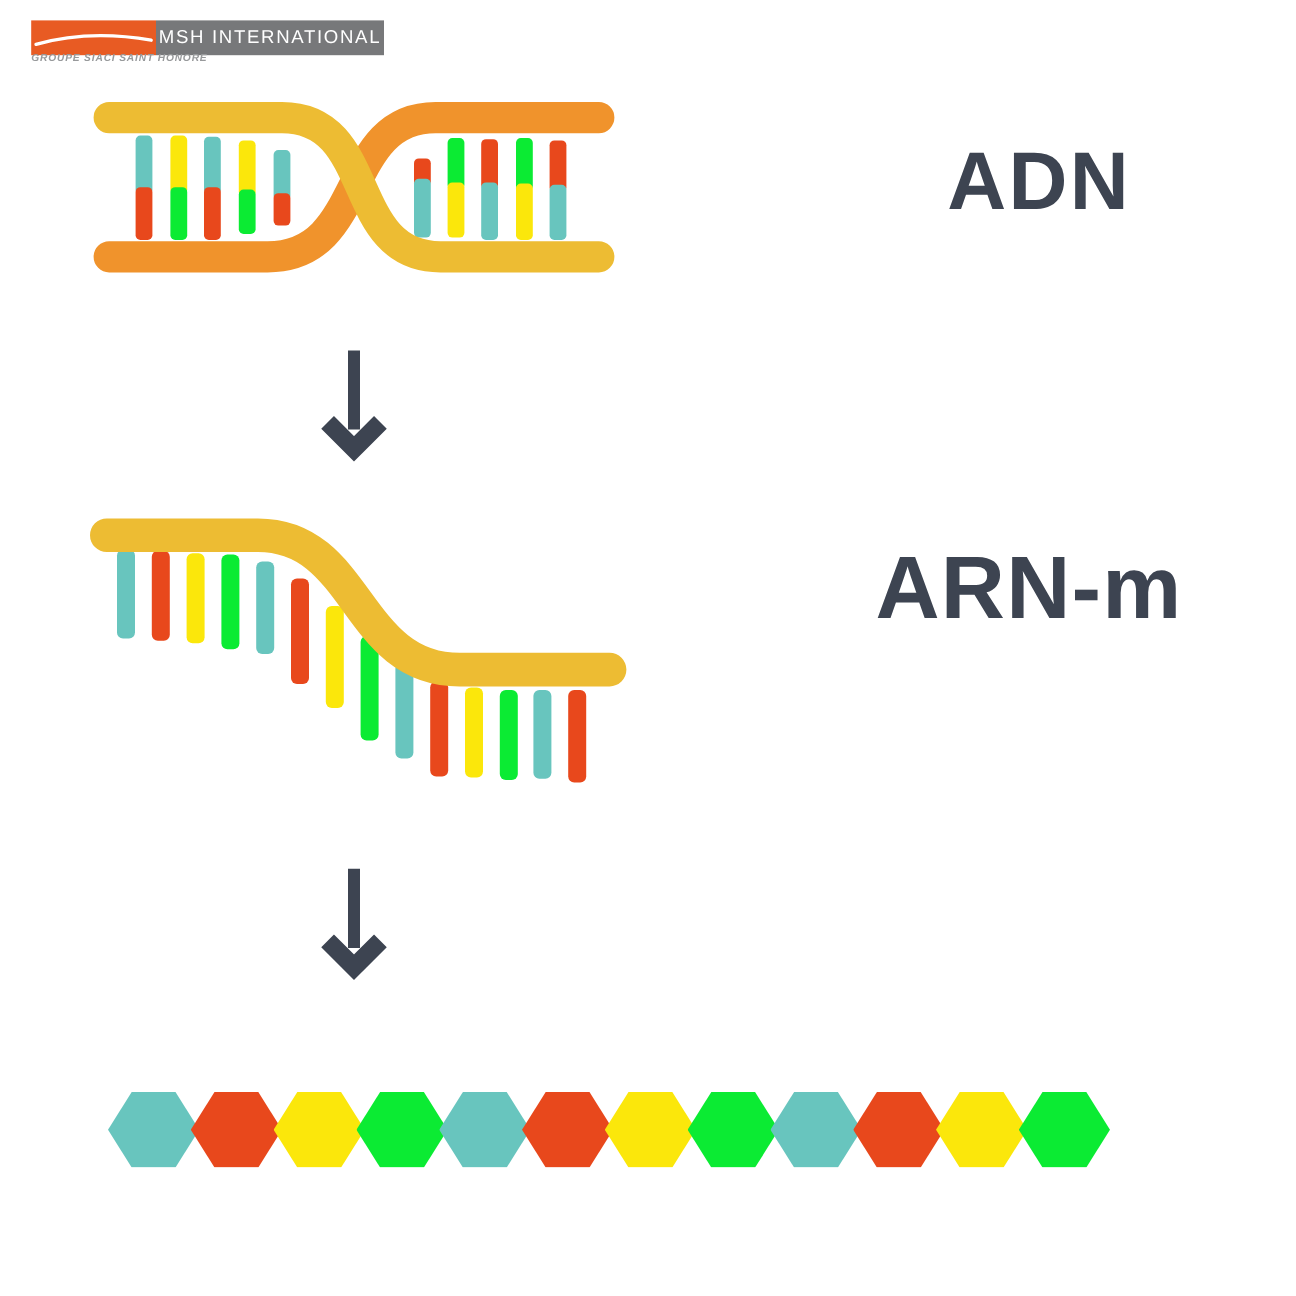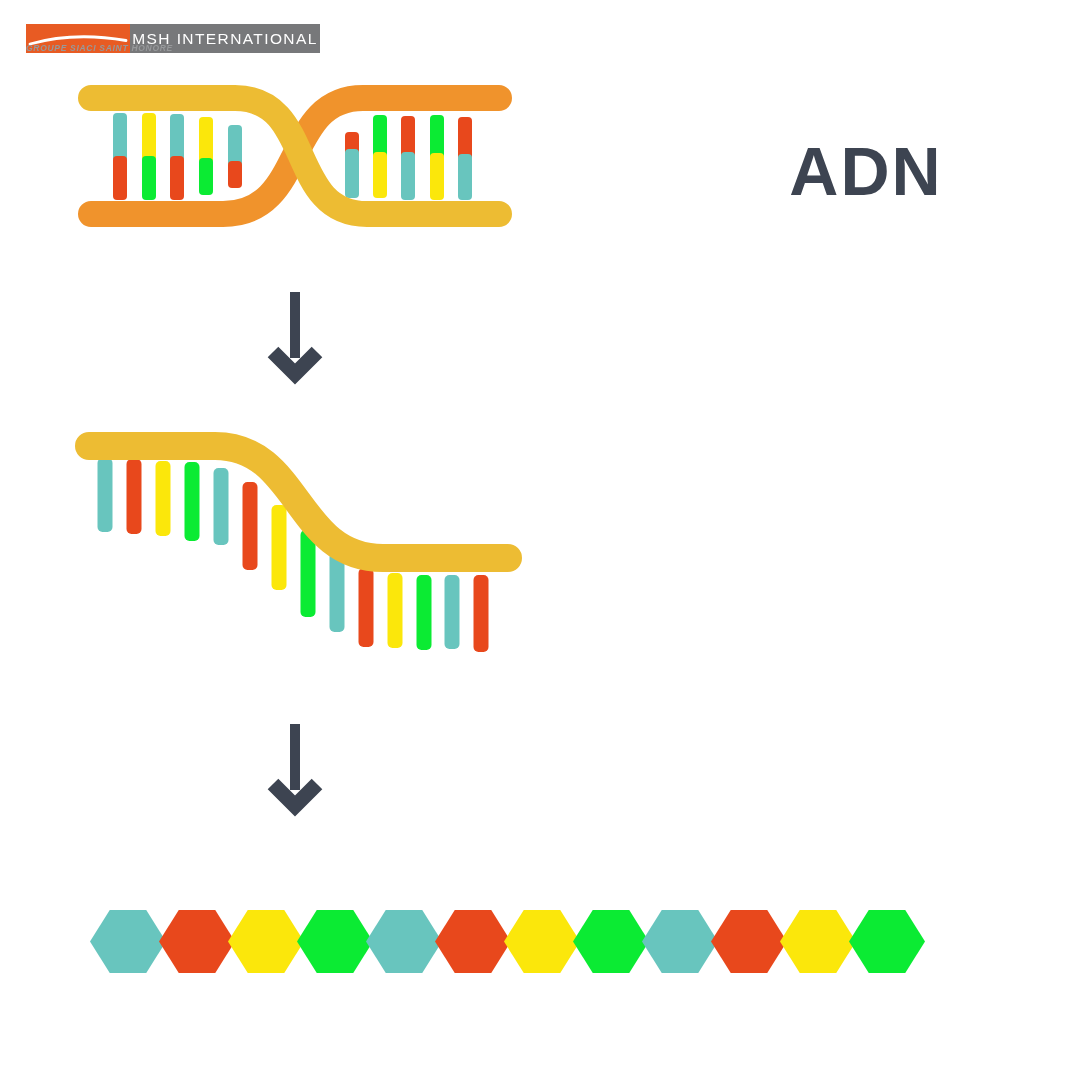--- a/index.html
+++ b/index.html
@@ -1,35 +1,35 @@
 <!DOCTYPE html>
 <html style="--teal: #68C5BE; --red: #E8481C; --yellow: #FBE70B; --green: #0BEB33; --strand-gold: #EDBC33; --strand-orange: #F0932C; --dark: #3D4451; --logo-orange: #E85B23; --logo-gray: #77787A; --subtitle-gray: #97999B;"><head>
 <meta charset="utf-8">
 <style>
   html,body{margin:0;padding:0;background:#fff;}
   .canvas{position:relative;width:1080px;height:1080px;background:#ffffff;overflow:hidden;
           font-family:"Liberation Sans", sans-serif;}
 
   
   .logo{position:absolute;left:26px;top:24px;}
-  .logo-row{display:flex;height:15px;}
+  .logo-row{display:flex;height:15px;align-items:center;}
   .logo-orange{width:104px;height:29px;background:var(--logo-orange);}
   .logo-orange svg{display:block;width:104px;height:29px;}
   .logo-gray{width:190px;height:29px;background:var(--logo-gray);display:flex;align-items:center;justify-content:center;}
   .logo-brand{color:#ffffff;font-size:15.5px;letter-spacing:1.4px;white-space:nowrap;}
   .logo-subtitle{margin-top:4px;font-style:italic;font-size:8.5px;letter-spacing:0.7px;color:var(--subtitle-gray);white-space:nowrap;font-weight:bold;}
 
   
   #dna-svg{position:absolute;left:75px;top:85px;}
   #arn-svg{position:absolute;left:75px;top:420px;}
   .arrow{position:absolute;}
   .arrow-stroke{stroke:var(--dark);}
 
   
-  .label{position:absolute;color:var(--dark);font-weight:700;text-align:center;line-height:1;margin-top:20px;}
+  .label{position:absolute;color:var(--dark);font-weight:700;text-align:center;line-height:1;}
   .label-adn{left:741px;top:117px;width:250px;font-size:68px;letter-spacing:2px;}
   .label-arnm{left:715px;top:453px;width:285px;font-size:74px;letter-spacing:1px;}
   .note{position:absolute;left:700px;top:528px;width:315px;text-align:center;color:var(--dark);
         font-weight:700;font-size:26px;line-height:37px;}
   .label-proteine{left:698px;top:757px;width:280px;font-size:66px;letter-spacing:1px;}
 
   
   .hex-row{position:absolute;left:90px;top:910px;display:flex;}
   .hex{width:76px;height:63px;margin-right:-7px;
        clip-path:polygon(26% 0%,74% 0%,100% 50%,74% 100%,26% 100%,0% 50%);}
@@ -100,20 +100,21 @@
         <rect x="225.5" y="110" width="15" height="87" rx="5" fill="#0BEB33"></rect>
         <rect x="254.5" y="132" width="15" height="80" rx="5" fill="#68C5BE"></rect>
         <rect x="283.5" y="148" width="15" height="79" rx="5" fill="#E8481C"></rect>
         <rect x="312.5" y="153" width="15" height="75" rx="5" fill="#FBE70B"></rect>
         <rect x="341.5" y="155" width="15" height="75" rx="5" fill="#0BEB33"></rect>
         <rect x="369.5" y="155" width="15" height="74" rx="5" fill="#68C5BE"></rect>
         <rect x="398.5" y="155" width="15" height="77" rx="5" fill="#E8481C"></rect>
       </g>
       <path d="M14,26 H140 C225,26 220,138 308,138 H433" fill="none" stroke="#EDBC33" stroke-width="28" stroke-linecap="round"></path>
     </svg>
+  <div class="label label-arnm">ARN-m</div>
   <div class="note">
   </div>
 
   <svg class="arrow" style="left:265px;top:720px;" width="60" height="98" viewBox="0 0 60 98">
     <path class="arrow-stroke" d="M30,4 V70" stroke-width="10" fill="none"></path>
     <path class="arrow-stroke" d="M8,64 L30,86 L52,64" stroke-width="15" fill="none" stroke-linejoin="miter"></path>
   </svg>
 
   <div class="hex-row" id="hex-row">
       <div class="hex" style="background: rgb(104, 197, 190);"></div>

